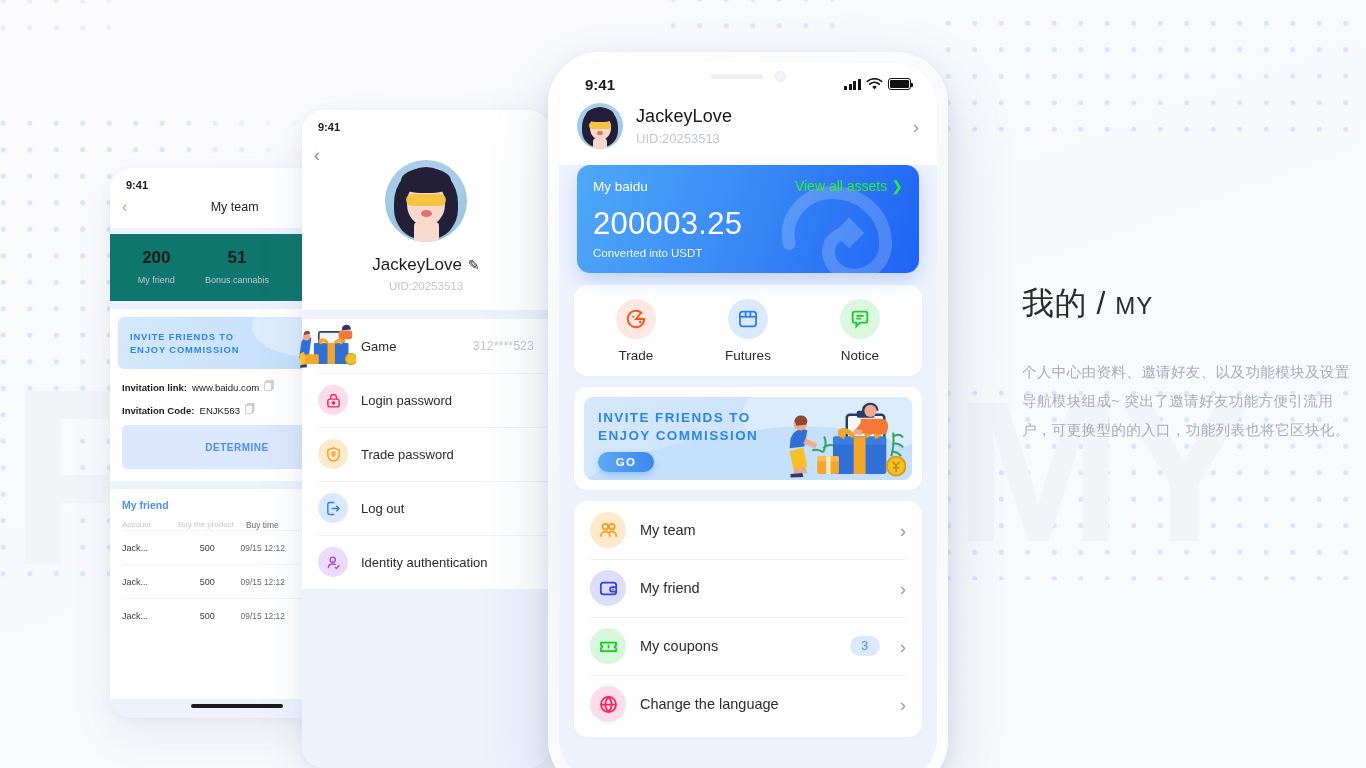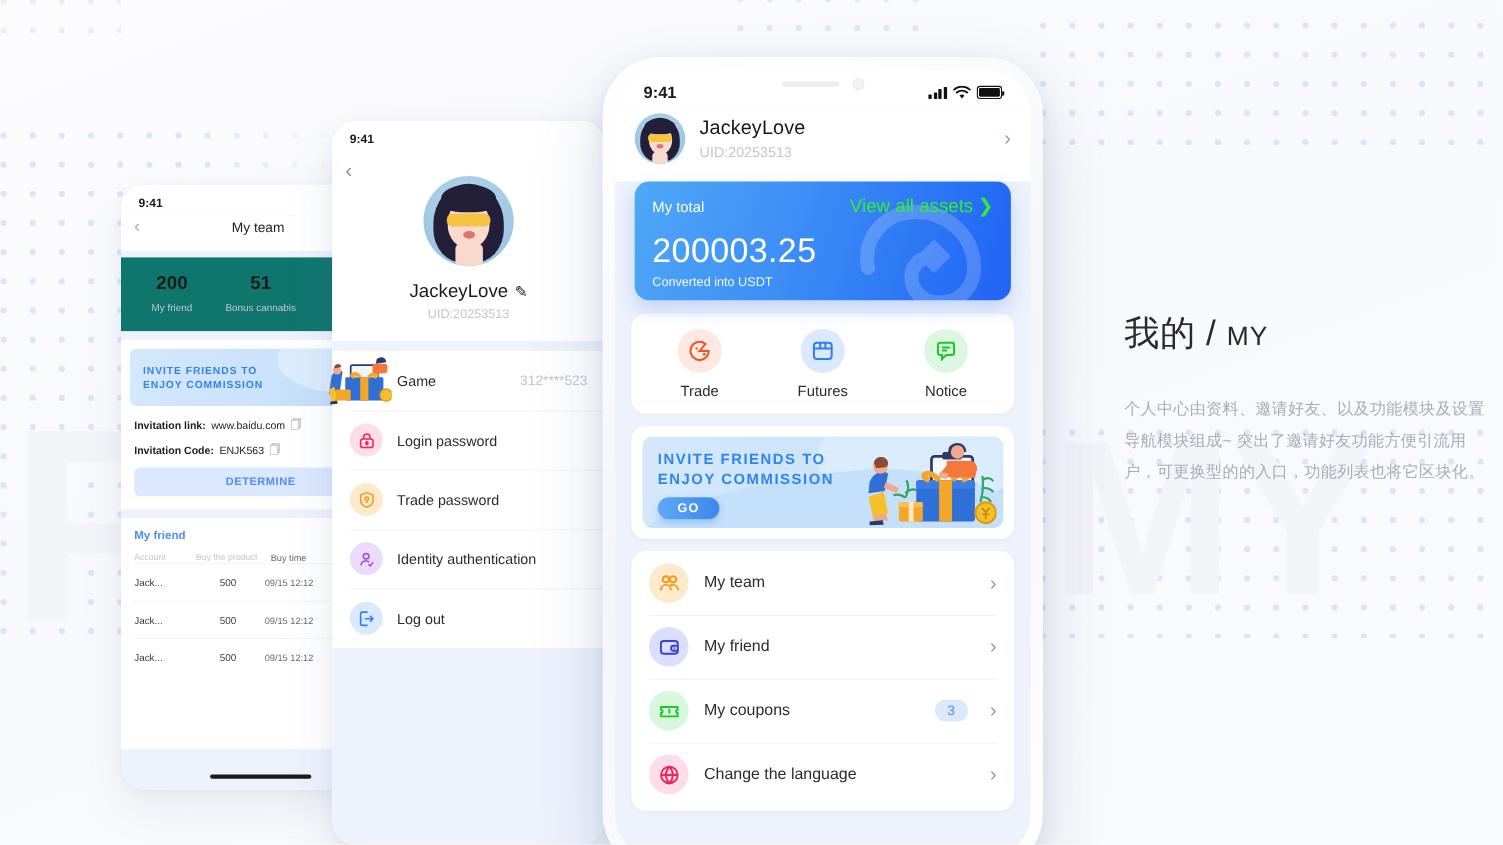--- a/index.html
+++ b/index.html
@@ -134,21 +134,21 @@
     margin: 0 18px 12px 18px; height: 108px; border-radius: 13px; position: relative;
     overflow: hidden; padding: 13px 16px 0 16px; color: #fff;
     background: linear-gradient(108deg,#4fa8f7 0%, #3d8ef6 42%, #1f63f5 100%);
     box-shadow: 0 8px 18px rgba(45,110,240,.22);
   }
   .assets-card .deco {
     position:absolute; right:-18px; top:6px; width: 168px; height: 110px; opacity:.19;
   }
   .assets-row { display:flex; align-items:center; justify-content:space-between; position:relative; z-index:2; }
   .assets-title { font-size: 13.5px; }
-  .assets-link { font-size: 17px; color:#2ff02f; display:flex; align-items:flex-start; gap:4px; }
+  .assets-link { font-size: 14px; color:#2ff02f; display:flex; align-items:center; gap:4px; }
   .assets-amt { font-size: 31px; font-weight: 400; letter-spacing:.3px; margin-top: 12px;
                 position:relative; z-index:2; }
   .assets-sub { font-size: 11.5px; opacity:.92; margin-top: 5px; position:relative; z-index:2; }
 
   .card {
     background: #fff; border-radius: 13px; margin: 0 15px 11px 15px;
     box-shadow: 0 1px 3px rgba(120,135,180,.06);
   }
   .quick { display:flex; padding: 14px 6px 13px 6px; }
   .quick .qitem { flex:1; display:flex; flex-direction:column; align-items:center; gap:9px; }
@@ -221,21 +221,21 @@
   .bk-stat .l { font-size: 9px; color:#c3c6d1; margin-top: 7px; }
   .bk-banner-card { background:#fff; margin-top: 8px; padding: 8px 8px 0 8px; }
   .bk-banner { position:relative; height: 52px; border-radius: 6px; overflow:hidden;
     background: linear-gradient(100deg,#d5e8fb 0%, #cae2fb 55%, #bfdcfa 100%); }
   .bk-banner .l { position:absolute; left:12px; top:13px; font-size: 9.4px; font-weight: 800;
     color:#2f86e8; letter-spacing:.85px; line-height:1.42; z-index:3; }
   .bk-invite { background:#fff; padding: 10px 12px 12px 12px; }
   .bk-invite .line { font-size: 9.6px; color:#222; margin-bottom: 7px; display:flex;
                      align-items:center; gap:5px; }
   .bk-invite .line b { font-weight: 700; }
-  .bk-det { margin-top: 4px; height: 26px; border-radius: 5px; background:#dbe8fd;
+  .bk-det { margin-top: 4px; height: 44px; border-radius: 5px; background:#dbe8fd;
             color:#4e8ef7; font-size: 10px; font-weight:700; letter-spacing:.5px;
             display:flex; align-items:center; justify-content:center; }
   .bk-friend { background:#fff; margin-top: 8px; padding: 10px 12px 0 12px; height: 210px; }
   .bk-ftop { display:flex; align-items:center; justify-content:space-between; }
   .bk-ftop .a { font-size: 10.5px; color:#4e8ef7; font-weight:700; }
   .bk-ftop .b { font-size: 10px; color:#2fc46a; }
   .bk-th { display:flex; margin-top: 9px; font-size: 8px; color:#c3c6d1;gap:12px; }
   .bk-tr { display:flex; font-size: 9px; color:#3a3a3a; padding: 12px 0 11px 0;
            border-top: 1px solid #f2f4f9; }
   .bk-tr:first-of-type { border-top: none; margin-top: 6px; }
@@ -420,38 +420,38 @@
             <svg width="17" height="17" viewBox="0 0 24 24" fill="none" stroke="#f59a1c" stroke-width="2">
               <path d="M12 2.6l8 3.2v6.4c0 5-3.4 8-8 9.2-4.6-1.2-8-4.2-8-9.2V5.8z"></path>
               <circle cx="12" cy="10.5" r="2.2"></circle>
                 <path d="M12 12.7v3.2"></path>
               </svg>
           </span>
           <span class="mlabel">Trade password</span>
           <span class="mval"></span>
         </div>
         <div class="mrow-sm">
+          <span class="micon" style="background:#dbe9fd">
+            <svg width="17" height="17" viewBox="0 0 24 24" fill="none" stroke="#2f7ef0" stroke-width="2">
+              <path d="M13 3.5H6.5A2.5 2.5 0 004 6v12a2.5 2.5 0 002.5 2.5H13"></path>
+              <path d="M16 8.2l3.8 3.8L16 15.8M19 12H9.5"></path>
+              </svg>
+          </span>
+          <span class="mlabel">Log out</span>
+          <span class="mval"></span>
+        </div>
+        <div class="mrow-sm">
           <span class="micon" style="background:#ecdcfb">
             <svg width="17" height="17" viewBox="0 0 24 24" fill="none" stroke="#a348e0" stroke-width="2">
               <circle cx="11" cy="8" r="3.6"></circle>
                 <path d="M4.6 20c0-3.8 3-6 6.4-6 1.5 0 2.9.4 4 1.2"></path>
               <path d="M14 18.2l2.2 2.2 4-4.6"></path>
               </svg>
           </span>
           <span class="mlabel">Identity authentication</span>
-          <span class="mval"></span>
-        </div>
-        <div class="mrow-sm">
-          <span class="micon" style="background:#dbe9fd">
-            <svg width="17" height="17" viewBox="0 0 24 24" fill="none" stroke="#2f7ef0" stroke-width="2">
-              <path d="M13 3.5H6.5A2.5 2.5 0 004 6v12a2.5 2.5 0 002.5 2.5H13"></path>
-              <path d="M16 8.2l3.8 3.8L16 15.8M19 12H9.5"></path>
-              </svg>
-          </span>
-          <span class="mlabel">Log out</span>
           <span class="mval"></span>
         </div>
       </div>
     </div>
   </div>
 
   <div class="phone phone-front">
     <div class="screen">
       <div class="notch">
         <span class="speaker"></span>
@@ -494,21 +494,21 @@
           </div>
           <span class="chev">›</span>
         </div>
 
         <div class="assets-card">
           <svg class="deco" viewBox="0 0 170 112">
             <path d="M20 74c-6-28 16-52 44-52s52 20 54 48c2 22-14 36-32 36-16 0-26-12-26-24 0-10 8-18 18-18" stroke="#fff" stroke-width="13" fill="none" stroke-linecap="round"></path>
             <rect x="70" y="52" width="22" height="22" transform="rotate(45 81 63)" fill="#fff"></rect>
           </svg>
           <div class="assets-row">
-            <span class="assets-title">My total</span>
+            <span class="assets-title">My baidu</span>
             <span class="assets-link">
               <span>View all assets</span>
               <span>❯</span>
             </span>
           </div>
           <div class="assets-amt">200003.25</div>
           <div class="assets-sub">Converted into USDT</div>
         </div>
 
         <div class="card quick">

